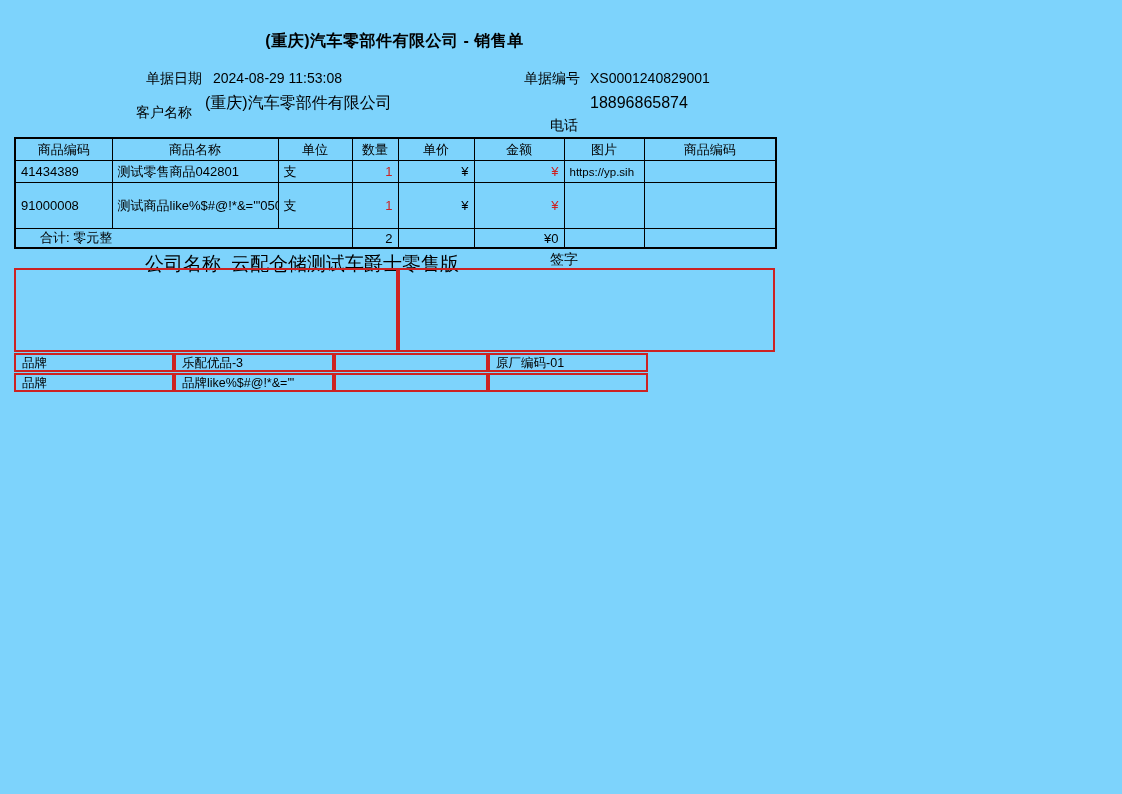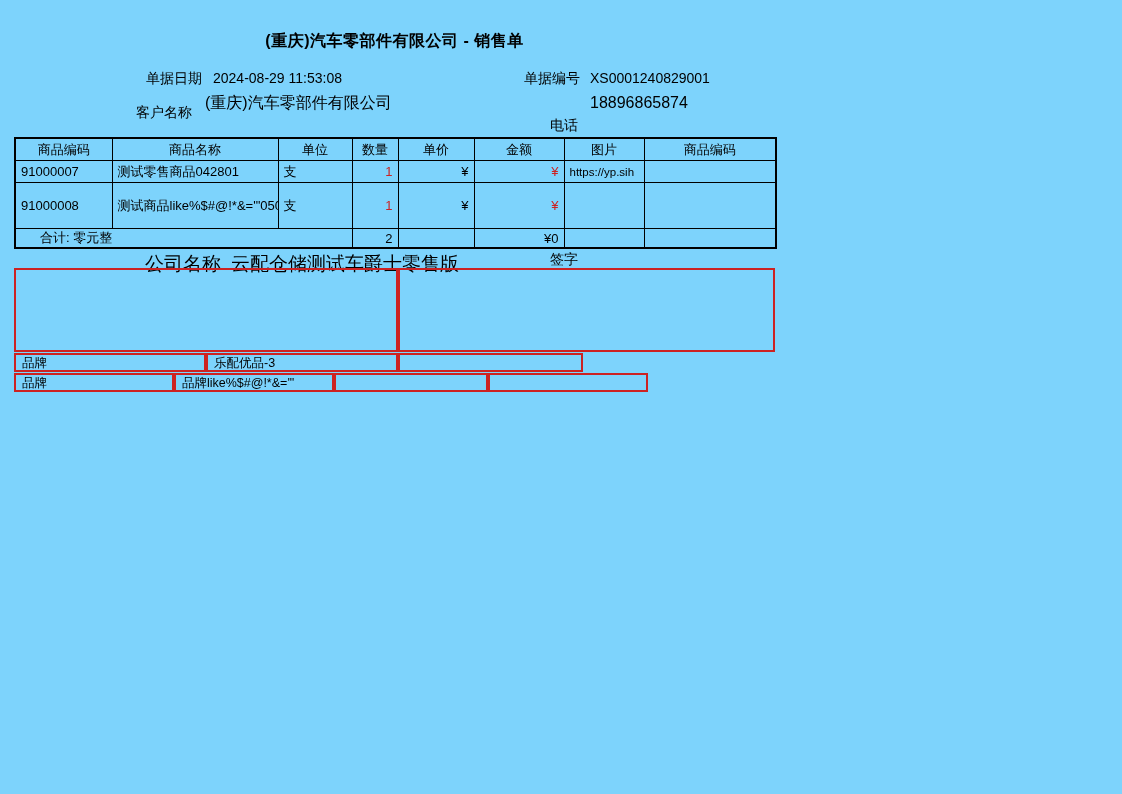--- a/index.html
+++ b/index.html
@@ -131,21 +131,21 @@
         <th>单位</th>
         <th>数量</th>
         <th>单价</th>
         <th>金额</th>
         <th>图片</th>
         <th>商品编码</th>
       </tr>
     </thead>
     <tbody>
       <tr class="row-1">
-        <td class="c-left">91000007</td>
+        <td class="c-left">41434389</td>
         <td class="c-left">测试零售商品042801</td>
         <td class="c-left">支</td>
         <td class="c-right red-text">1</td>
         <td class="c-right">¥</td>
         <td class="c-right red-text">¥</td>
         <td class="c-left img-cell">https://yp.sih</td>
         <td class="c-left"></td>
       </tr>
       <tr class="row-2">
         <td class="c-left">91000008</td>
@@ -175,20 +175,21 @@
 
   <div class="abs big-boxes">
     <div class="big-box left"></div>
     <div class="big-box right"></div>
   </div>
 
   <div class="abs brand-row brand-row-1">
     <div class="brand-cell bc1">品牌</div>
     <div class="brand-cell bc2">乐配优品-3</div>
     <div class="brand-cell bc3"></div>
+    <div class="brand-cell bc4">原厂编码-01</div>
   </div>
   <div class="abs brand-row brand-row-2">
     <div class="brand-cell bc1">品牌</div>
     <div class="brand-cell bc2">品牌like%$#@!*&amp;='"</div>
     <div class="brand-cell bc3"></div>
     <div class="brand-cell bc4"></div>
   </div>
 
 </div>
 

